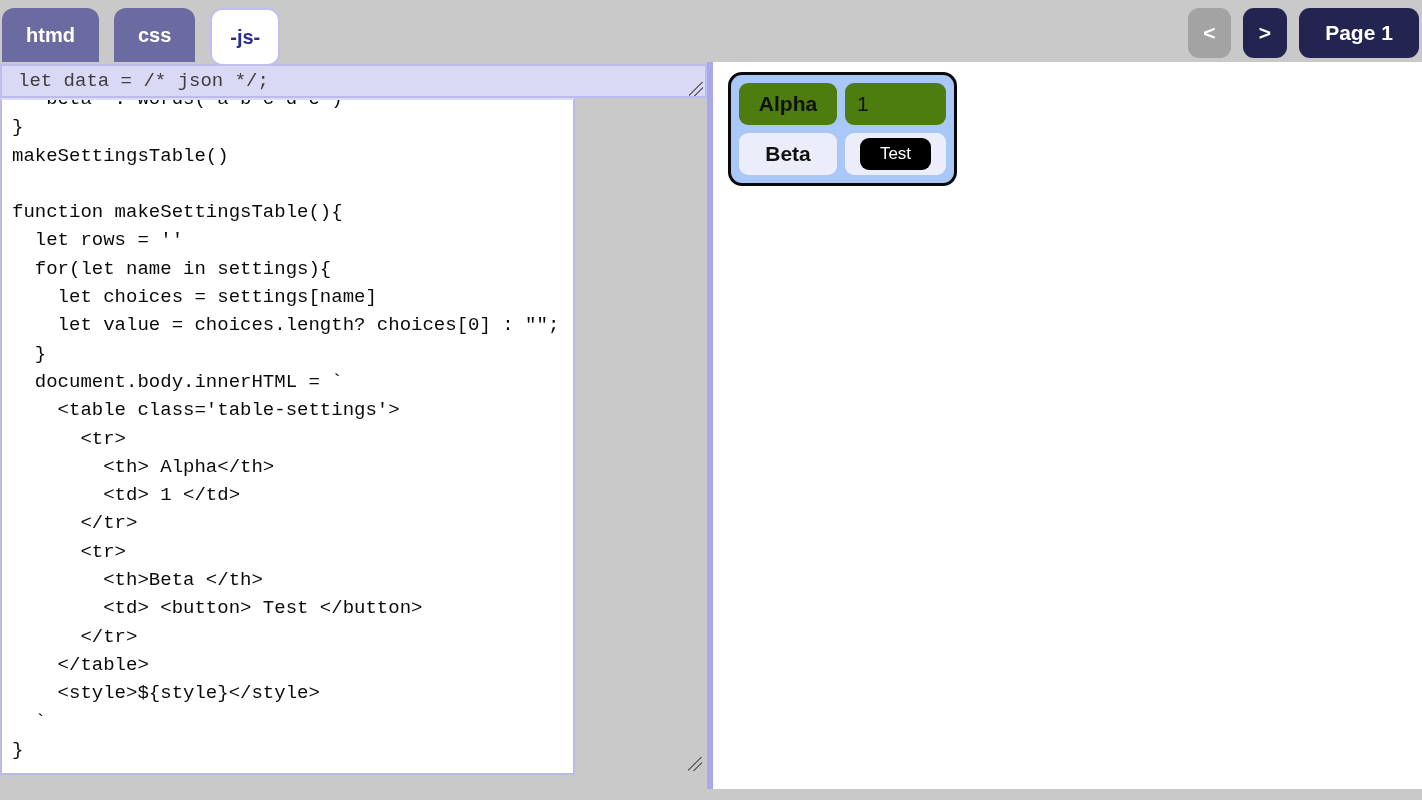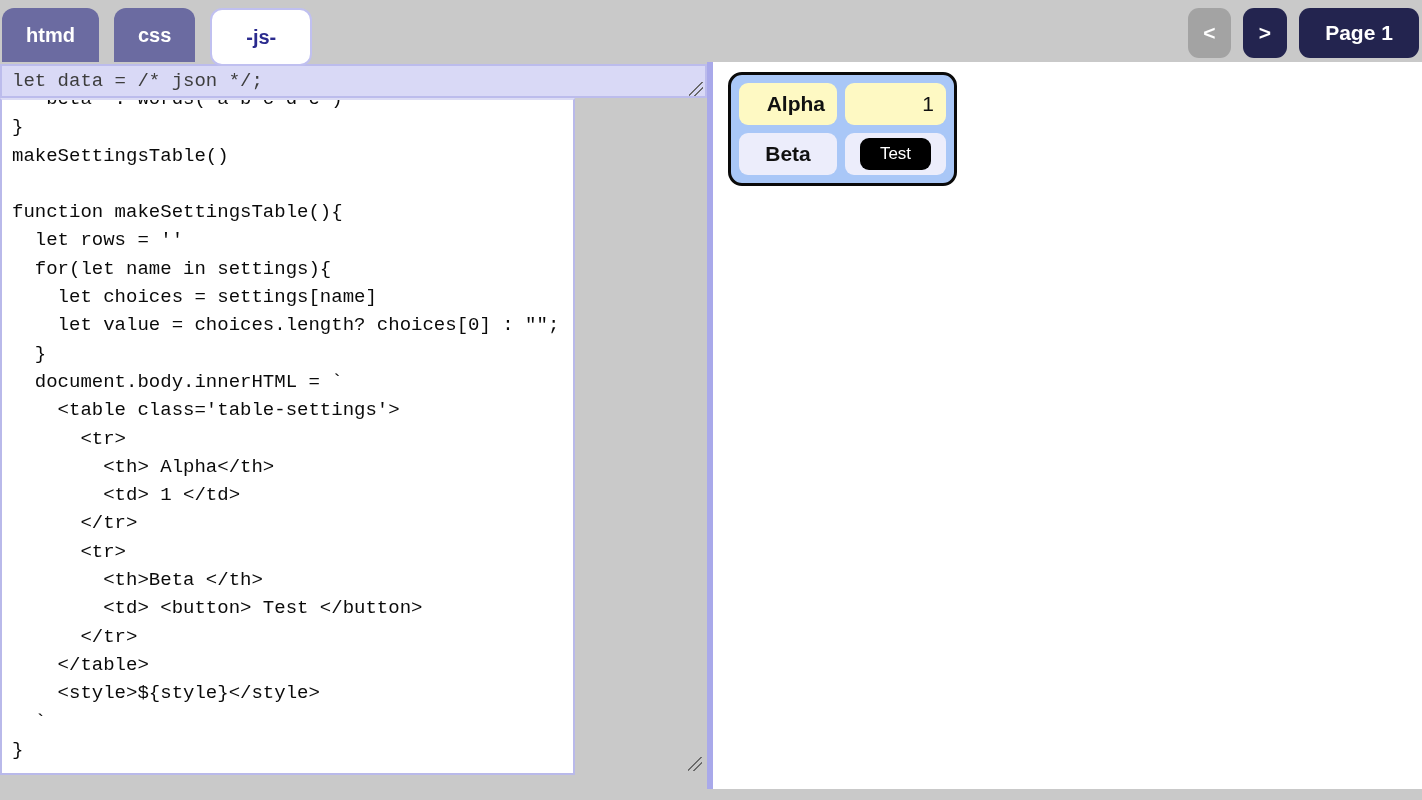--- a/index.html
+++ b/index.html
@@ -27,21 +27,21 @@
     font-size: 20px;
     padding: 0 24px;
     cursor: pointer;
   }
   .tab.active {
     background: #ffffff;
     color: #2b2b8e;
     border: 2px solid #c0c0f0;
     border-radius: 12px;
     height: 58px;
-    padding: 0 34px;
+    padding: 0 18px;
   }
 
   
   .navbar {
     position: absolute; top: 8px; right: 3px;
     display: flex; gap: 12px; z-index: 6;
   }
   .nav {
     height: 50px;
     border: none;
@@ -57,21 +57,21 @@
   .nav.page { background: #23244f; width: 120px; }
 
   
   .data-line {
     position: absolute; left: 0; top: 64px;
     width: 707px; height: 34px;
     box-sizing: border-box;
     background: #d9d9f6;
     color: #3d3d3d;
     border: 2px solid #bcbcec;
-    padding: 1px 10px;
+    padding: 1px 16px;
     font-family: "Liberation Mono", "DejaVu Sans Mono", monospace;
     font-size: 19px; line-height: 28px;
     white-space: pre; overflow: hidden;
     resize: none; outline: none;
   }
   .code-wrap {
     position: absolute; left: 0; top: 98px;
     width: 575px; height: 677px;
     box-sizing: border-box;
     background: #000000;
@@ -123,21 +123,21 @@
   }
   .settings-table th, .settings-table td {
     border-radius: 9px;
     padding: 5px 12px;
     height: 32px;
     font-size: 21px;
     color: #111111;
   }
   .settings-table th { font-weight: bold; min-width: 74px; text-align: center; }
   .settings-table td { min-width: 77px; text-align: left; }
-  .settings-table tr.row-odd  th, .settings-table tr.row-odd  td { background: #fef9c3; text-align: right; }
+  .settings-table tr.row-odd  th, .settings-table tr.row-odd  td { background: #4d7c0f; }
   .settings-table tr.row-even th, .settings-table tr.row-even td { background: #ecedfb; }
   .settings-table td.button-cell { text-align: center; }
   .test-btn {
     background: #000000;
     color: #ffffff;
     border: none;
     border-radius: 9px;
     padding: 6px 20px;
     font-family: "Liberation Sans", sans-serif;
     font-size: 17px;

